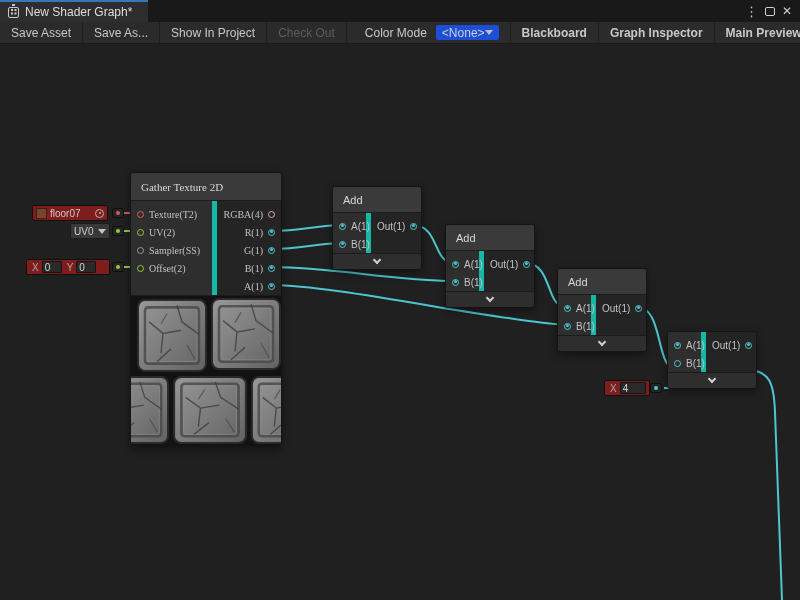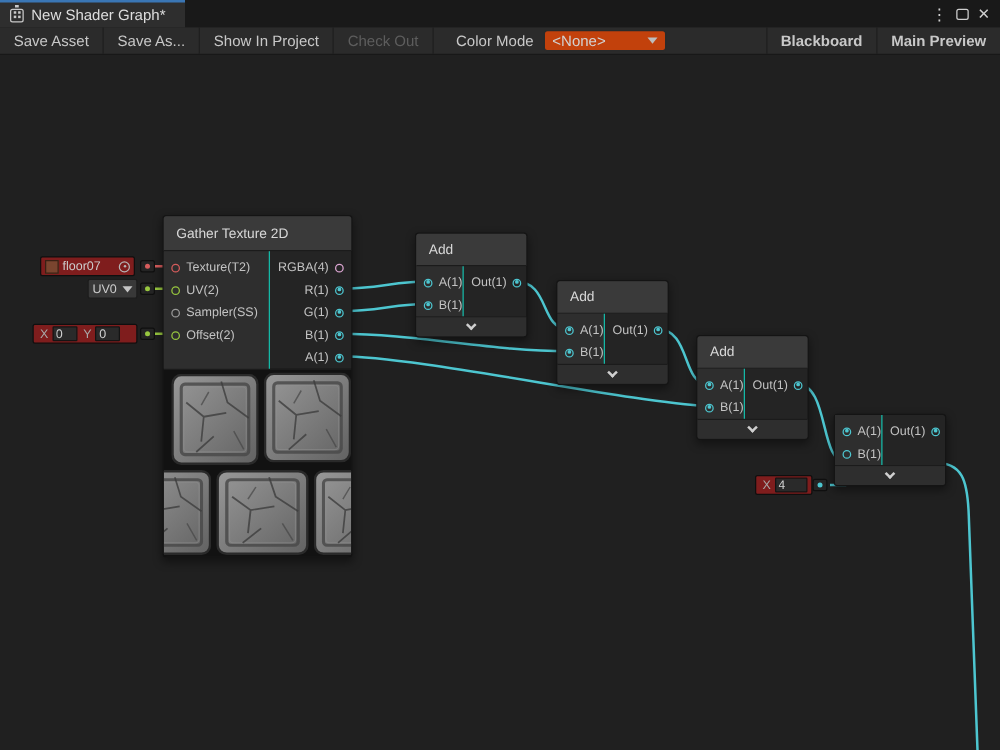--- a/index.html
+++ b/index.html
@@ -21,46 +21,46 @@
   .win-controls{margin-left:auto;display:flex;align-items:center;gap:7px;padding-right:8px;color:#cfcfcf;}
   .kebab{font-size:13px;line-height:1;cursor:default;}
   .maxbox{width:10px;height:9px;border:1.5px solid #cfcfcf;border-radius:2px;}
   .closex{font-size:12px;line-height:1;}
 
   
   .toolbar{position:absolute;top:22px;left:0;width:800px;height:22px;background:#2b2b2b;border-bottom:1px solid #181818;display:flex;align-items:stretch;z-index:5;}
   .tbtn{display:flex;align-items:center;padding:0 11px;color:#c8c8c8;border-right:1px solid #1f1f1f;cursor:default;white-space:nowrap;}
   .tbtn.disabled{color:#5d5d5d;}
   .tlabel{display:flex;align-items:center;padding:0 8px 0 18px;color:#c8c8c8;white-space:nowrap;}
-  .dropdown{align-self:center;height:17px;width:98px;background:#c2410c;border:1px solid #2a2a2a;border-radius:3px;display:flex;align-items:center;padding:0 6px;color:#d2d2d2;margin-right:10px;}
+  .dropdown{align-self:center;height:17px;width:98px;background:#1d4ed8;border:1px solid #2a2a2a;border-radius:3px;display:flex;align-items:center;padding:0 6px;color:#d2d2d2;margin-right:10px;}
   .darr{margin-left:auto;width:0;height:0;border-left:4px solid transparent;border-right:4px solid transparent;border-top:5px solid #bdbdbd;}
   .tb-right{margin-left:auto;display:flex;align-items:stretch;font-weight:bold;}
   .tb-right .tbtn{border-left:1px solid #1f1f1f;border-right:none;}
 
   
   .wires{position:absolute;top:0;left:0;width:800px;height:600px;z-index:1;pointer-events:none;}
   .wires path{fill:none;stroke-width:2px;}
 
   
   .node{position:absolute;z-index:2;background:#242424;border:1px solid #141414;border-radius:3px;box-shadow:0 3px 8px rgba(0,0,0,.45);font-size:10px;color:#c2c2c2;}
   .node-title{height:26px;display:flex;align-items:center;padding:0 10px;background:#3a3a3a;border-bottom:1px solid #1b1b1b;color:#d8d8d8;font-size:11px;border-radius:2px 2px 0 0;}
   .node-body{display:flex;align-items:stretch;}
-  .in-col{background:#2e2e2e;border-right:1px solid #14b8a6;padding:4px 0 0 0;}
+  .in-col{background:#2e2e2e;border-right:5px solid #14b8a6;padding:4px 0 0 0;}
   .out-col{flex:1;padding:4px 0 0 0;}
   .prow{height:18px;display:flex;align-items:center;gap:5px;padding:0 6px;}
   .prow.out{justify-content:flex-end;}
   .plabel{color:#c2c2c2;white-space:nowrap;}
   .ring{width:7px;height:7px;border-radius:50%;border:1.5px solid currentColor;position:relative;flex:none;}
   .ring.filled::after{content:"";position:absolute;left:0.5px;top:0.5px;width:3px;height:3px;border-radius:50%;background:currentColor;}
   .c-f{color:#4dc6d0;} .c-t{color:#d65c5c;} .c-v2{color:#98c73f;} .c-v4{color:#dda6d3;} .c-gr{color:#9a9a9a;}
   .chevbar{height:16px;background:#2e2e2e;border-top:1px solid #1b1b1b;display:flex;align-items:center;justify-content:center;border-radius:0 0 2px 2px;}
   .chev{width:6px;height:6px;border-right:2px solid #cfcfcf;border-bottom:2px solid #cfcfcf;transform:rotate(45deg);margin-top:-3px;}
 
   
-  .node.gather{left:130px;top:172px;width:152px;}
+  .node.gather{left:130px;top:172px;width:152px;font-family:Liberation Serif, serif;}
   .node.gather .node-title{height:28px;}
   .node.gather .in-col{width:86px;}
   .preview{width:150px;height:150px;background:#121212;overflow:hidden;border-top:1px solid #1b1b1b;}
 
   .node.add1{left:332px;top:186px;width:90px;}
   .node.add2{left:445px;top:224px;width:90px;}
   .node.add3{left:557px;top:268px;width:90px;}
   .node.divide{left:667px;top:331px;width:90px;}
   .node.add1 .in-col,.node.add2 .in-col,.node.add3 .in-col,.node.divide .in-col{width:38px;}
 
@@ -103,20 +103,21 @@
   <div class="tbtn">Save As...</div>
   <div class="tbtn">Show In Project</div>
   <div class="tbtn disabled">Check Out</div>
   <div class="tlabel">Color Mode</div>
   <div class="dropdown">
     <span>&lt;None&gt;</span>
     <span class="darr"></span>
   </div>
   <div class="tb-right">
     <div class="tbtn">Blackboard</div>
+    <div class="tbtn">Graph Inspector</div>
     <div class="tbtn">Main Preview</div>
   </div>
 </div>
 
 <svg class="wires" viewBox="0 0 800 600">
   <path d="M124 213 L139 213" stroke="#d65c5c"></path>
   <path d="M124 231 L139 231" stroke="#98c73f"></path>
   <path d="M124 267 L139 267" stroke="#98c73f"></path>
   <path d="M272 231 C 304 231, 314 225, 345 225" stroke="#4dc6d0"></path>
   <path d="M272 249 C 304 249, 314 243, 345 243" stroke="#4dc6d0"></path>

